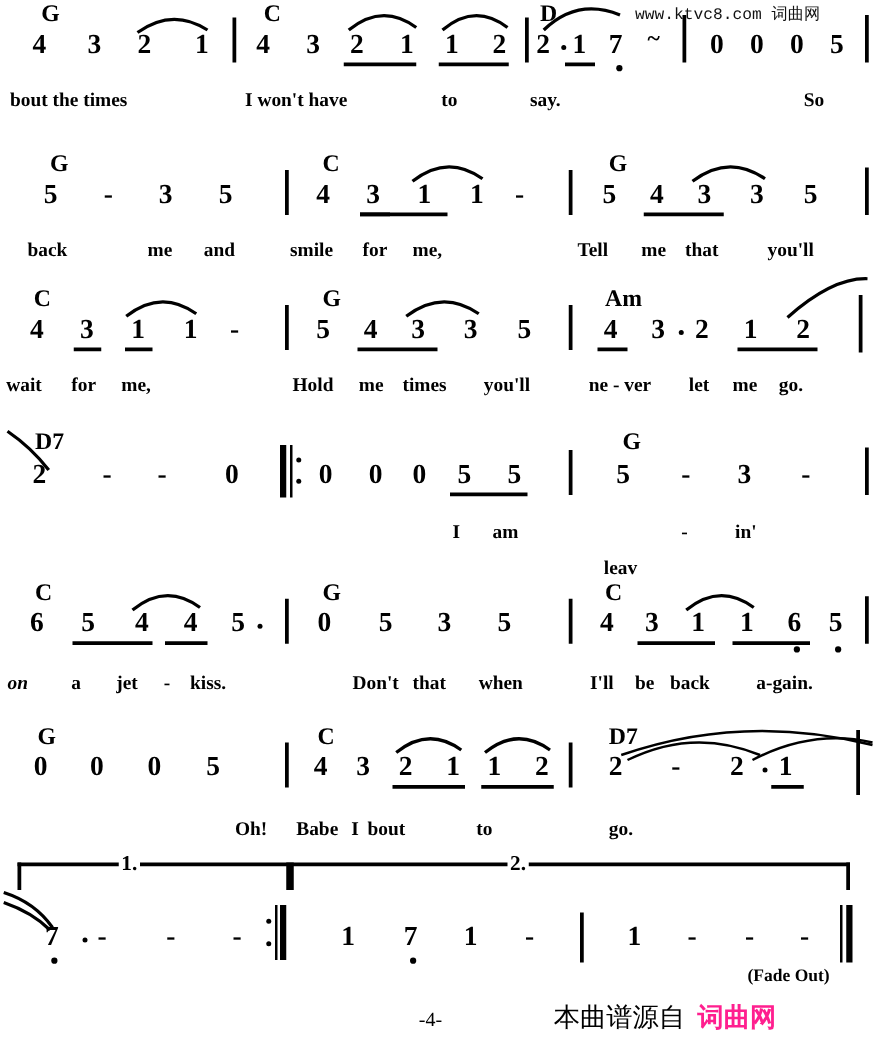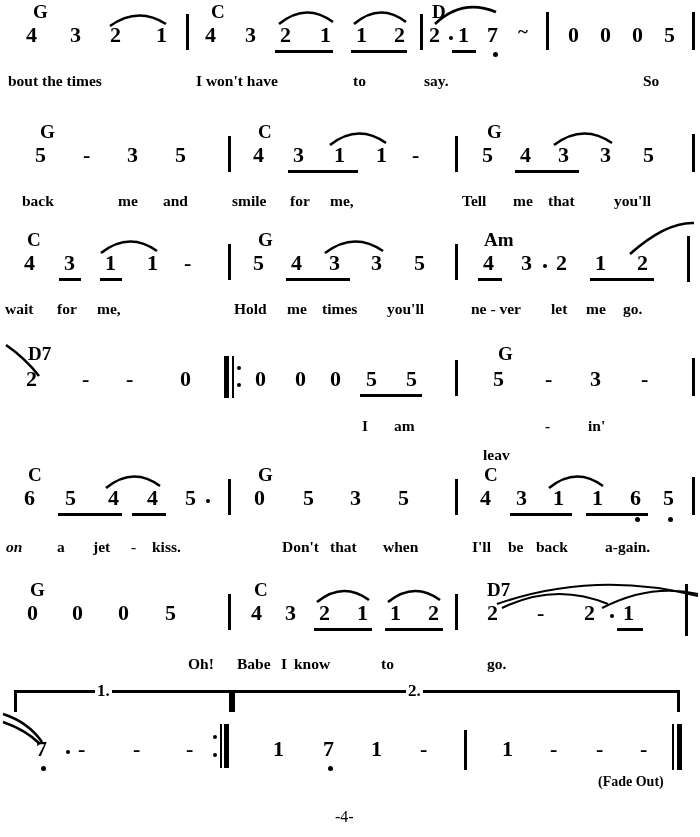--- a/index.html
+++ b/index.html
@@ -101,20 +101,21 @@
     position:absolute;font-size:17px;font-weight:bold;
     font-family:"Liberation Serif", serif;line-height:1;
     background:#fff;padding:0 2px;
   }
 </style>
 </head>
 <body>
 
 <div class="sheet">
 
+  <div class="wm-top">www.ktvc8.com  词曲网</div>
 
   <div class="row" style="top:0px;">
 
     <div class="chord" style="left:33px;top:2px;">G</div>
     <div class="note" style="left:26px;top:24px;">4</div>
     <div class="note" style="left:70px;top:24px;">3</div>
     <div class="note" style="left:110px;top:24px;">2</div>
     <div class="note" style="left:156px;top:24px;">1</div>
     <svg class="slur" style="left:108px;top:8px;width:60px;height:20px;" viewBox="0 0 60 20">
         <path d="M2,18 Q30,-2 58,16"></path>
@@ -392,21 +393,21 @@
         <path d="M2,24 Q55,-2 108,20"></path>
       </svg>
     <svg class="slur thin" style="left:600px;top:24px;width:100px;height:26px;" viewBox="0 0 100 26">
         <path d="M2,24 Q50,-1 98,10"></path>
       </svg>
     <div class="bar" style="left:685px;top:24px;height:52px;"></div>
 
     <div class="lyric" style="left:188px;top:96px;">Oh!</div>
     <div class="lyric" style="left:237px;top:96px;">Babe</div>
     <div class="lyric" style="left:281px;top:96px;">I</div>
-    <div class="lyric" style="left:294px;top:96px;">know</div>
+    <div class="lyric" style="left:294px;top:96px;">bout</div>
     <div class="lyric" style="left:381px;top:96px;">to</div>
     <div class="lyric" style="left:487px;top:96px;">go.</div>
   </div>
 
   <div class="row" style="top:668px;height:130px;">
 
     <div class="endbracket" style="left:14px;top:22px;width:218px;height:22px;">
       <div class="hline" style="left:0px;top:0px;width:218px;"></div>
       <div class="vline" style="left:0px;top:0px;height:22px;"></div>
       <div class="vline" style="left:215px;top:0px;height:22px;"></div>
@@ -450,14 +451,17 @@
     <div class="dash" style="left:640px;top:70px;">-</div>
 
     <div class="rep" style="left:672px;top:56px;width:14px;height:46px;">
       <div class="thinb" style="left:0px;top:0px;height:46px;"></div>
       <div class="thickb" style="left:5px;top:0px;height:46px;"></div>
     </div>
   </div>
 
   <div class="fade-out">(Fade Out)</div>
   <div class="page-num">-4-</div>
+  <div class="wm-bottom">
+    <span>本曲谱源自</span><span class="pink">词曲网</span>
+  </div>
 
 </div>
 
 </body></html>

